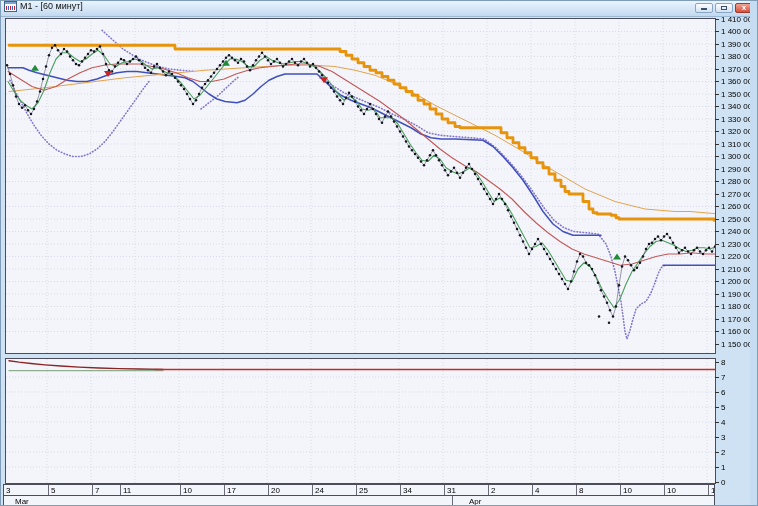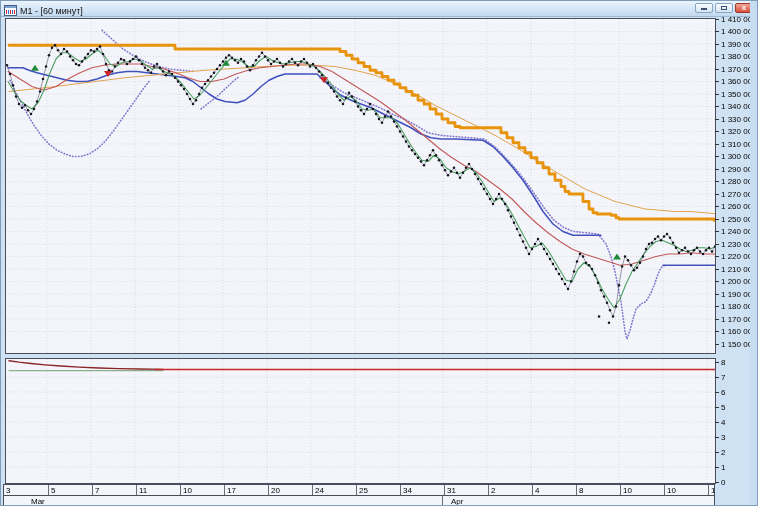--- a/index.html
+++ b/index.html
@@ -4,21 +4,21 @@
 <style>
   html,body{margin:0;padding:0;background:#ffffff;}
   #window{
     position:relative;width:758px;height:506px;
     font-family:"Liberation Sans",sans-serif;font-size:8px;color:#000;
     background:#cfe2f3;border:1px solid #7f9db9;box-sizing:border-box;overflow:hidden;
   }
   #titlebar{
     position:absolute;left:0;top:0;width:758px;height:15px;
     background:linear-gradient(#eaf4fd,#c3d9f0);
-    border-bottom:1px solid #9db8d2;display:flex;align-items:flex-end;
+    border-bottom:1px solid #9db8d2;display:flex;align-items:flex-start;
   }
   #title-icon{width:13px;height:11px;margin:0 3px 0 3px;position:relative;
     background:#fdfdfd;border:1px solid #44618a;box-sizing:border-box;}
   #title-icon::before{content:"";position:absolute;left:0;top:0;width:11px;height:2px;background:#7ba3d0;}
   #title-icon::after{content:"";position:absolute;left:1px;top:4px;width:9px;height:4px;
     background:linear-gradient(90deg,#c23 0 1px,transparent 1px 2px,#36c 2px 3px,transparent 3px 4px,#c23 4px 5px,transparent 5px 6px,#36c 6px 7px,transparent 7px 8px,#c23 8px 9px);}
   #title-text{font-size:9px;color:#111;}
   #win-buttons{position:absolute;right:6px;top:2px;display:flex;gap:2px;}
   .winbtn{width:18px;height:10px;border:1px solid #87a5c5;border-radius:2px;
     background:linear-gradient(#fbfdff,#d3e2f1);position:relative;box-sizing:border-box;}
@@ -467,33 +467,33 @@
       <div class="axis-label" style="left: 6px; top: 29.5px;">6</div>
       <div style="position: absolute; left: 0px; top: 18.5px; width: 4px; height: 1px; background: rgb(51, 51, 51);"></div>
       <div class="axis-label" style="left: 6px; top: 14.5px;">7</div>
       <div style="position: absolute; left: 0px; top: 3.5px; width: 4px; height: 1px; background: rgb(51, 51, 51);"></div>
       <div class="axis-label" style="left: 6px; top: -0.5px;">8</div>
     </div>
   <div id="date-row">
       <div class="date-cell" style="left: 0px; width: 44px; border-left: none;">3</div>
       <div class="date-cell" style="left: 44px; width: 44px;">5</div>
       <div class="date-cell" style="left: 88px; width: 44px;">7</div>
-      <div class="date-cell" style="left: 132px; width: 44px;">11</div>
+      <div class="date-cell" style="left: 116px; width: 44px;">11</div>
       <div class="date-cell" style="left: 176px; width: 44px;">10</div>
       <div class="date-cell" style="left: 220px; width: 44px;">17</div>
       <div class="date-cell" style="left: 264px; width: 44px;">20</div>
       <div class="date-cell" style="left: 308px; width: 44px;">24</div>
       <div class="date-cell" style="left: 352px; width: 44px;">25</div>
       <div class="date-cell" style="left: 396px; width: 44px;">34</div>
       <div class="date-cell" style="left: 440px; width: 44px;">31</div>
       <div class="date-cell" style="left: 484px; width: 44px;">2</div>
       <div class="date-cell" style="left: 528px; width: 44px;">4</div>
       <div class="date-cell" style="left: 572px; width: 44px;">8</div>
       <div class="date-cell" style="left: 616px; width: 44px;">10</div>
       <div class="date-cell" style="left: 660px; width: 44px;">10</div>
       <div class="date-cell" style="left: 704px; width: 44px;">16</div>
     </div>
   <div id="month-row">
-      <div class="date-cell" style="left: 0px; width: 462px; padding-left: 27px; border-left: none;">Mar</div>
-      <div class="date-cell" style="left: 438px; width: 250px; padding-left: 8px;">Apr</div>
+      <div class="date-cell" style="left: 0px; width: 462px; padding-left: 11px; border-left: none;">Mar</div>
+      <div class="date-cell" style="left: 448px; width: 250px; padding-left: 16px;">Apr</div>
     </div>
   <div class="right-strip"></div>
 </div>
 
 </body></html>

